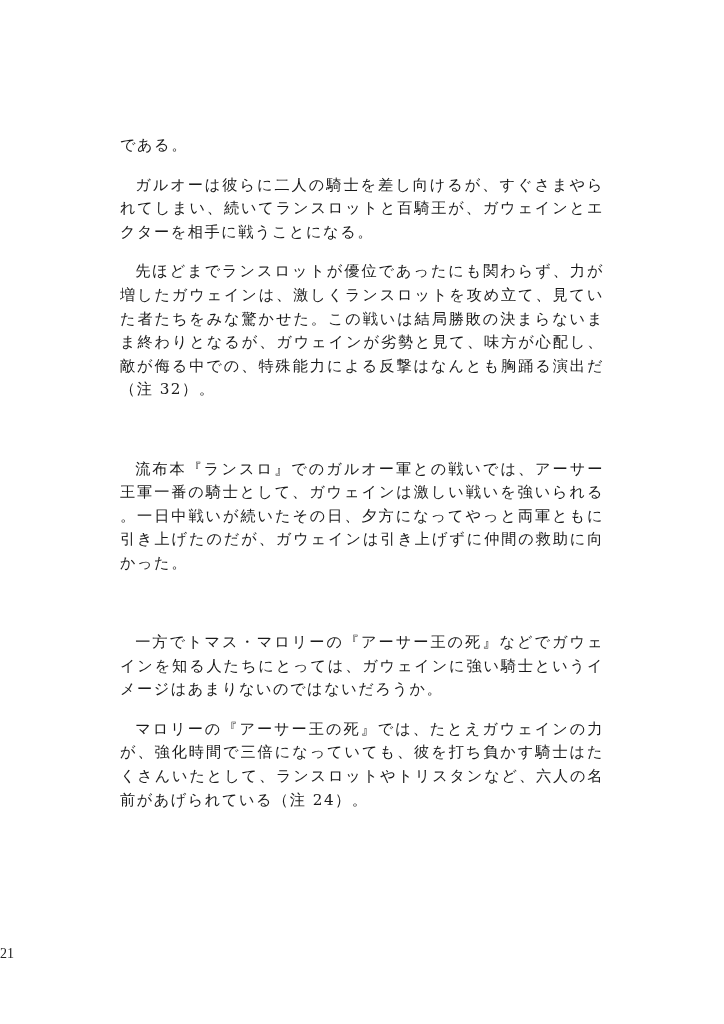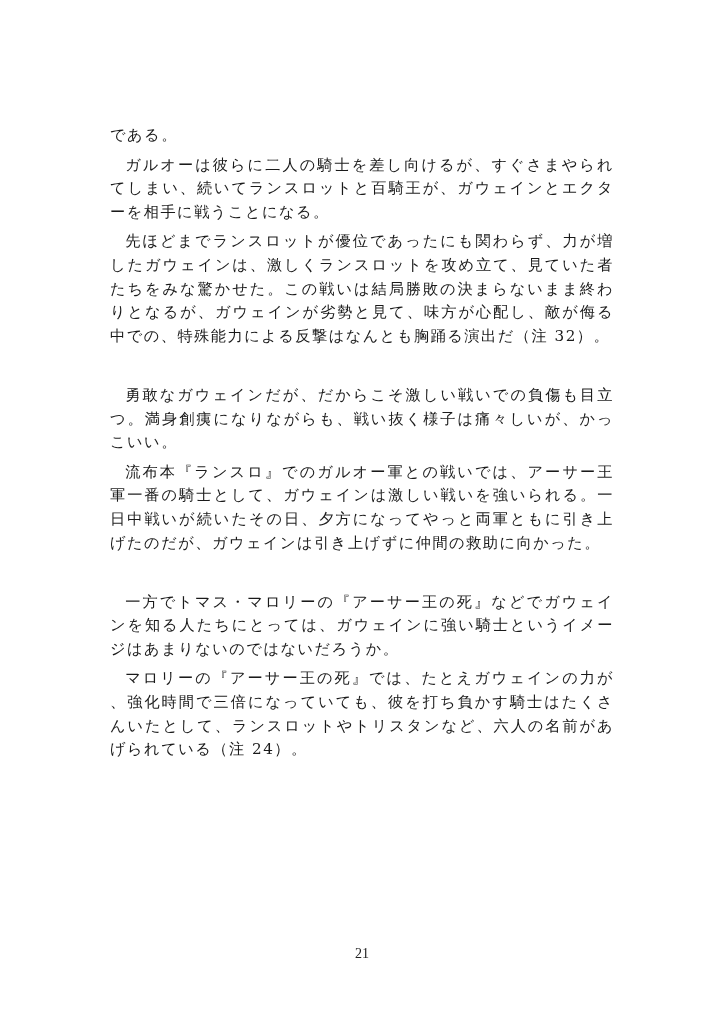--- a/index.html
+++ b/index.html
@@ -15,54 +15,52 @@
       font-family: "DejaVu Serif", "Liberation Serif", serif;
       color: #1a1a1a;
     }
     .page {
       position: absolute;
       left: 104px;
       top: 118px;
       width: 516px;
     }
     .para {
-      margin: 6px;
+      margin: 16px;
       font-size: 15.2px;
       line-height: 23.6px;
       letter-spacing: 1.5px;
       text-align: justify;
       text-justify: inter-character;
       word-break: break-all;
       line-break: anywhere;
     }
     .para.indent {
       text-indent: 1em;
     }
     .gap {
       height: 23.6px;
     }
     .page-number {
       position: absolute;
       left: 0;
       width: 724px;
       top: 946px;
-      text-align: center;
       font-size: 14px;
       font-family: "Liberation Serif", "DejaVu Serif", serif;
       color: #222;
     }
   </style>
 </head>
 <body>
 
 <div class="page">
   <p class="para">である。</p>
   <p class="para indent">ガルオーは彼らに二人の騎士を差し向けるが、すぐさまやられてしまい、続いてランスロットと百騎王が、ガウェインとエクターを相手に戦うことになる。</p>
   <p class="para indent">先ほどまでランスロットが優位であったにも関わらず、力が増したガウェインは、激しくランスロットを攻め立て、見ていた者たちをみな驚かせた。この戦いは結局勝敗の決まらないまま終わりとなるが、ガウェインが劣勢と見て、味方が心配し、敵が侮る中での、特殊能力による反撃はなんとも胸踊る演出だ（注 32）。</p>
   <div class="gap"></div>
-  <p class="para indent">勇敢なガウェインだが、だからこそ激しい戦いでの負傷も目立つ。満身創痍になりながらも、戦い抜く様子は痛々しいが、かっこいい。</p>
   <p class="para indent">流布本『ランスロ』でのガルオー軍との戦いでは、アーサー王軍一番の騎士として、ガウェインは激しい戦いを強いられる。一日中戦いが続いたその日、夕方になってやっと両軍ともに引き上げたのだが、ガウェインは引き上げずに仲間の救助に向かった。</p>
   <div class="gap"></div>
   <p class="para indent">一方でトマス・マロリーの『アーサー王の死』などでガウェインを知る人たちにとっては、ガウェインに強い騎士というイメージはあまりないのではないだろうか。</p>
   <p class="para indent">マロリーの『アーサー王の死』では、たとえガウェインの力が、強化時間で三倍になっていても、彼を打ち負かす騎士はたくさんいたとして、ランスロットやトリスタンなど、六人の名前があげられている（注 24）。</p>
 </div>
 
 <div class="page-number">21</div>
 
 </body></html>

